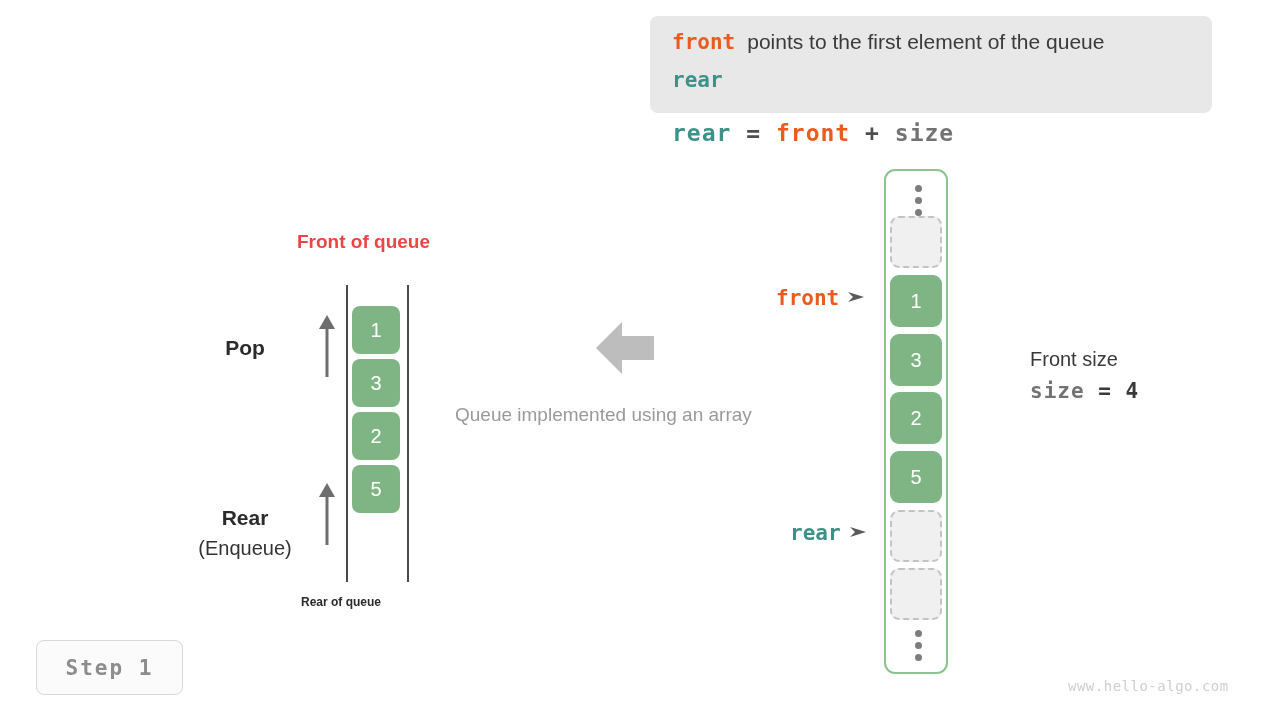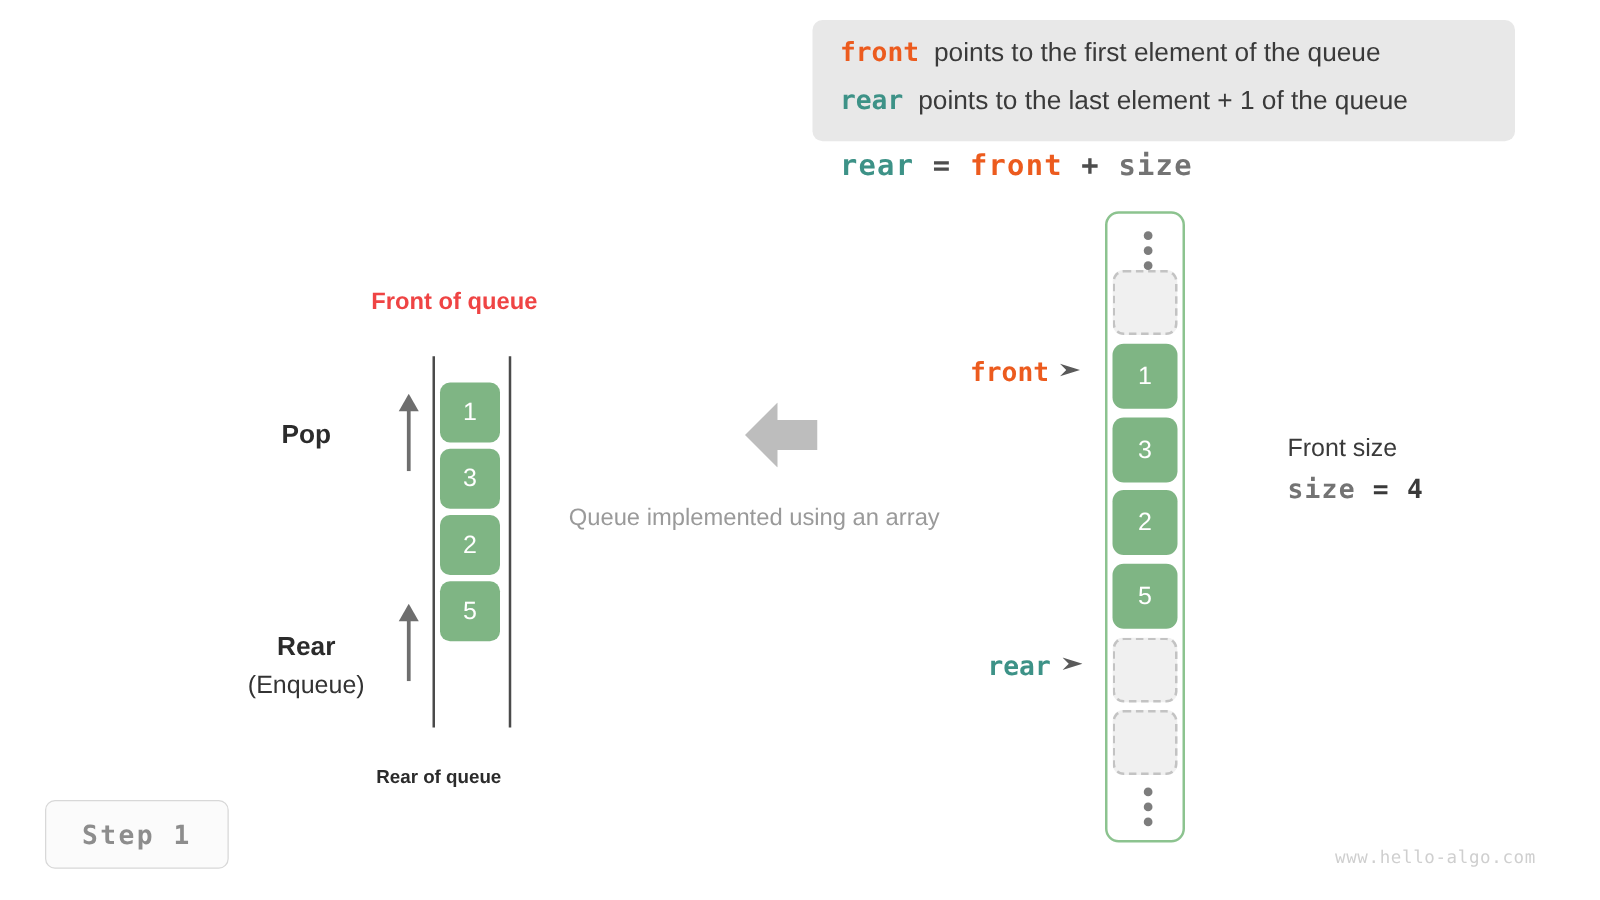--- a/index.html
+++ b/index.html
@@ -42,21 +42,21 @@
     letter-spacing:1px;
     white-space:nowrap;
   }
   #formula .op{color:#4d4d4d;}
 
   
   #front-of-queue-label{
     left:297px;top:231px;font-size:19px;font-weight:bold;color:#ef4444;
   }
   #rear-of-queue-label{
-    left:301px;top:613px;font-size:15px;font-weight:bold;color:#2b2b2b;
+    left:301px;top:595px;font-size:12px;font-weight:bold;color:#2b2b2b;
   }
   .rail{
     width:2px;background:#4a4a4a;top:285px;height:297px;
   }
   #rail-left{left:346px;}
   #rail-right{left:407px;}
 
   .qcell{
     width:48px;height:48px;border-radius:8px;
     background:#7fb584;color:#ffffff;
@@ -137,21 +137,20 @@
 </head>
 <body>
 
 <div class="abs" id="legend-box">
   <div class="legend-line">
     <span class="kw kw-front">front</span>
     <span class="legend-text">points to the first element of the queue</span>
   </div>
   <div class="legend-line">
     <span class="kw kw-rear">rear</span>
-    <span class="legend-text">points to the last element + 1 of the queue</span>
   </div>
 </div>
 
 <div class="abs" id="formula">
   <span class="kw-rear">rear</span>
   <span class="op">=</span>
   <span class="kw-front">front</span>
   <span class="op">+</span>
   <span class="kw-size">size</span>
 </div>

